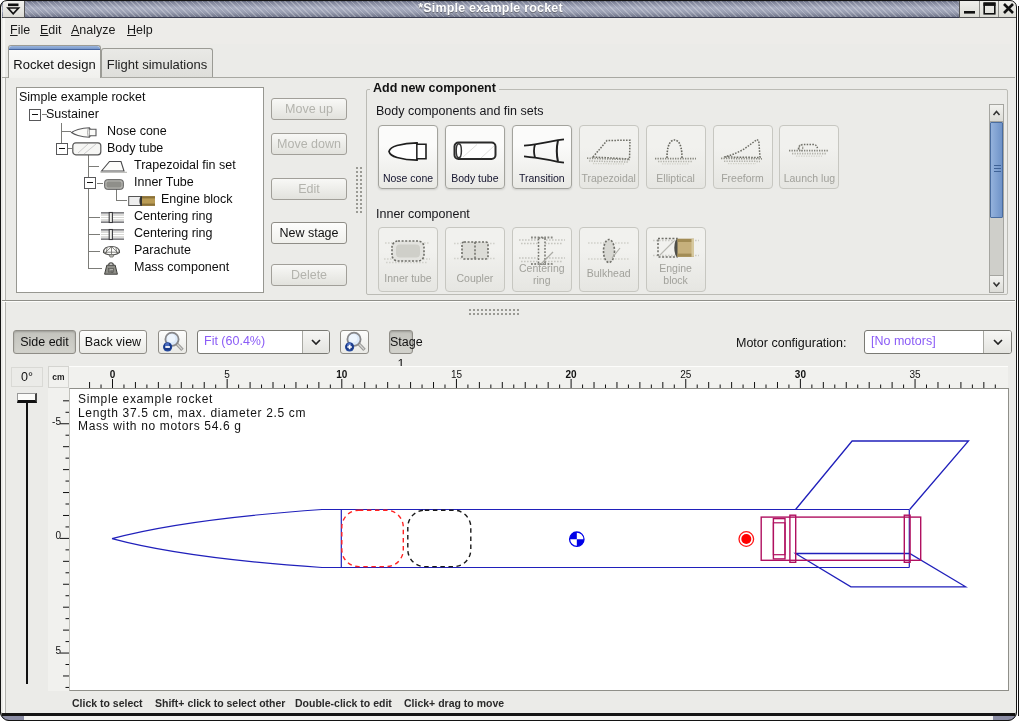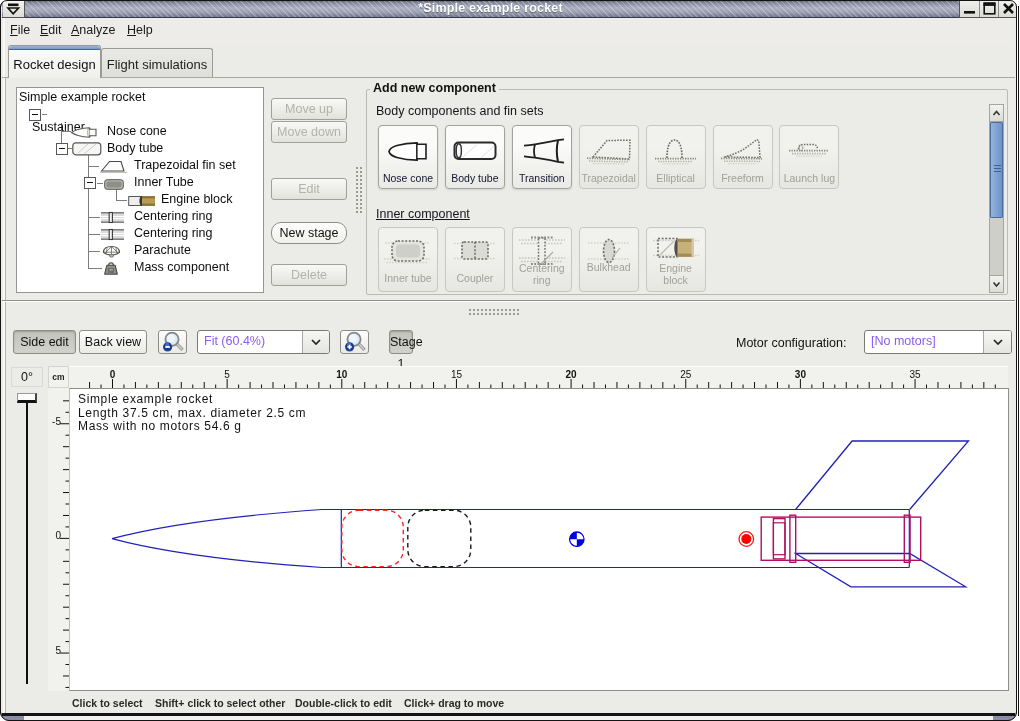--- a/index.html
+++ b/index.html
@@ -131,21 +131,21 @@
     <div class="tln" style="left:88px;top:155px;width:1px;height:112.5px;"></div>
     <div class="tln" style="left:88px;top:165.5px;width:11px;height:1px;"></div>
     <div class="tln" style="left:88px;top:216.5px;width:12px;height:1px;"></div>
     <div class="tln" style="left:88px;top:233.5px;width:12px;height:1px;"></div>
     <div class="tln" style="left:88px;top:250.5px;width:12px;height:1px;"></div>
     <div class="tln" style="left:88px;top:267.5px;width:14px;height:1px;"></div>
     <div class="tln" style="left:96.5px;top:182.5px;width:6.5px;height:1px;"></div>
     <div class="tln" style="left:116px;top:189px;width:1px;height:10.5px;"></div>
     <div class="tln" style="left:116px;top:199.5px;width:11px;height:1px;"></div>
     <div class="trow" style="left:19px;top:89px;">Simple example rocket</div>
-    <div class="trow" style="left:32px;top:106px;margin-top:13px;">Sustainer</div>
+    <div class="trow" style="left:46px;top:106px;">Sustainer</div>
     <div class="eb" style="left:29px;top:108.5px;"></div>
     <div class="trow" style="left:107px;top:123px;">Nose cone</div>
     <div class="abs" style="left:70px;top:125px;"><svg width="30" height="13" viewBox="0 0 30 13">
         <path d="M1.5 6.5 Q4 4.7 8 3.5 Q13.5 1.9 19.5 1.7 L19.5 11.3 Q13.5 11.1 8 9.5 Q4 8.3 1.5 6.5 Z" fill="#fbfbf9" stroke="#58585a" stroke-width="1.1"></path>
         <ellipse cx="19.5" cy="6.5" rx="1.9" ry="4.8" fill="none" stroke="#909090" stroke-width="0.8"></ellipse>
         <path d="M19.5 3.3 L26 3.3 L26 9.7 L19.5 9.7" fill="#fbfbf9" stroke="#58585a" stroke-width="1.1"></path>
       </svg></div>
     <div class="trow" style="left:107px;top:140px;">Body tube</div>
     <div class="eb" style="left:55.5px;top:142.5px;"></div>
     <div class="abs" style="left:72px;top:142px;"><svg width="30" height="14" viewBox="0 0 30 14">
@@ -194,30 +194,30 @@
     <div class="trow" style="left:134px;top:259px;">Mass component</div>
     <div class="abs" style="left:103px;top:261px;"><svg width="16" height="13" viewBox="0 0 16 13">
         <path d="M5.8 3.2 Q5.6 0.8 8 0.8 Q10.4 0.8 10.2 3.2" fill="none" stroke="#4a4a46" stroke-width="1.3"></path>
         <path d="M3.8 3.2 L12.2 3.2 L14.4 12.2 L1.6 12.2 Z" fill="#8e8e88" stroke="#3e3e3a" stroke-width="1"></path>
         <rect x="5.5" y="6.5" width="5" height="3.6" fill="#b0b0aa" stroke="#55554f" stroke-width="0.7"></rect>
         <text x="8" y="9.6" font-size="3.4" text-anchor="middle" fill="#333" font-family="Liberation Sans">kg</text>
       </svg></div>
   </div>
 
 <div class="sbtn abs" style="top:98px;">Move up</div>
-<div class="sbtn abs" style="top:121px;">Move down</div>
+<div class="sbtn abs" style="top:133px;">Move down</div>
 <div class="sbtn abs" style="top:178px;">Edit</div>
-<div class="sbtn en abs" style="top:222px;border-radius:10px;">New stage</div>
+<div class="sbtn en abs" style="top:222px;">New stage</div>
 <div class="sbtn abs" style="top:263.5px;">Delete</div>
 <div class="dots abs" style="left:355px;top:166px;width:8px;height:48px;"></div>
 
 <div id="fset" class="abs"></div>
 <div id="fsetlbl" class="abs">Add new component</div>
 <div class="seclbl abs" style="left:376px;top:104px;">Body components and fin sets</div>
-<div class="seclbl abs" style="left:376px;top:207px;text-decoration:underline;">Inner component</div>
+<div class="seclbl abs" style="left:376px;top:207px;">Inner component</div>
 <div id="cbtns" class="abs" style="left:0;top:0;">
     <div class="cbtn en" style="left:378px;top:125px;"> 
       <svg width="44" height="26" viewBox="0 0 44 26" style="top:13px;">
         <path d="M3 12.5 Q4 8.5 11 6.5 Q20 4 31 3.8 L31 21.2 Q20 21 11 18.5 Q4 16.5 3 12.5 Z" fill="#fff" stroke="#1f1f1f" stroke-width="1.7"></path>
         <path d="M31 5.2 L40 5.2 L40 19.8 L31 19.8" fill="#fff" stroke="#1f1f1f" stroke-width="1.6"></path>
         <path d="M31 3.8 L31 21.2" stroke="#1f1f1f" stroke-width="1.2"></path>
       </svg>
       <div class="clbl">Nose cone</div>
     </div>
     <div class="cbtn en" style="left:444.9px;top:125px;"> 
@@ -298,21 +298,21 @@
         <path d="M24 30 L36 18" stroke="#aaaaa4" stroke-width="1.2"></path>
       </svg>
       <div class="clbl" style="bottom:5px;">Centering<br>ring</div>
     </div>
     <div class="cbtn r2 " style="left:578.7px;top:226.5px;height:65.5px;">
       <svg width="50" height="34" viewBox="0 0 50 34">
         <path d="M4 9 L46 9 M4 25 L46 25" stroke="#d2d2cc" stroke-width="1.4" stroke-dasharray="1.6 1.4"></path>
         <ellipse cx="25" cy="17" rx="5.5" ry="11.5" fill="#d8d8d3" stroke="#6e6e68" stroke-width="1.6" stroke-dasharray="2 1.6"></ellipse>
         <path d="M28 24 L36 14" stroke="#b0b0aa" stroke-width="1.1"></path>
       </svg>
-      <div class="clbl" style="bottom:18px;">Bulkhead</div>
+      <div class="clbl" style="bottom:12px;">Bulkhead</div>
     </div>
     <div class="cbtn r2 " style="left:645.6px;top:226.5px;height:65.5px;">
       <svg width="50" height="34" viewBox="0 0 50 34">
         <path d="M2 6.5 L48 6.5 M2 21.5 L48 21.5" stroke="#cbcbc5" stroke-width="1.4" stroke-dasharray="1.6 1.4"></path>
         <rect x="7" y="4.5" width="19" height="18.5" fill="none" stroke="#6e6e68" stroke-width="1.5" stroke-dasharray="2 1.6"></rect>
         <path d="M9 21 L23 7" stroke="#b8b8b2" stroke-width="1.1"></path>
         <ellipse cx="26.5" cy="13.8" rx="3.2" ry="9" fill="#4e4e48"></ellipse>
         <rect x="26.5" y="4.8" width="16.5" height="18" fill="#c6b07c"></rect>
         <rect x="26.5" y="4.8" width="16.5" height="3.2" fill="#a28c55"></rect>
         <rect x="26.5" y="19.6" width="16.5" height="3.2" fill="#a28c55"></rect>

